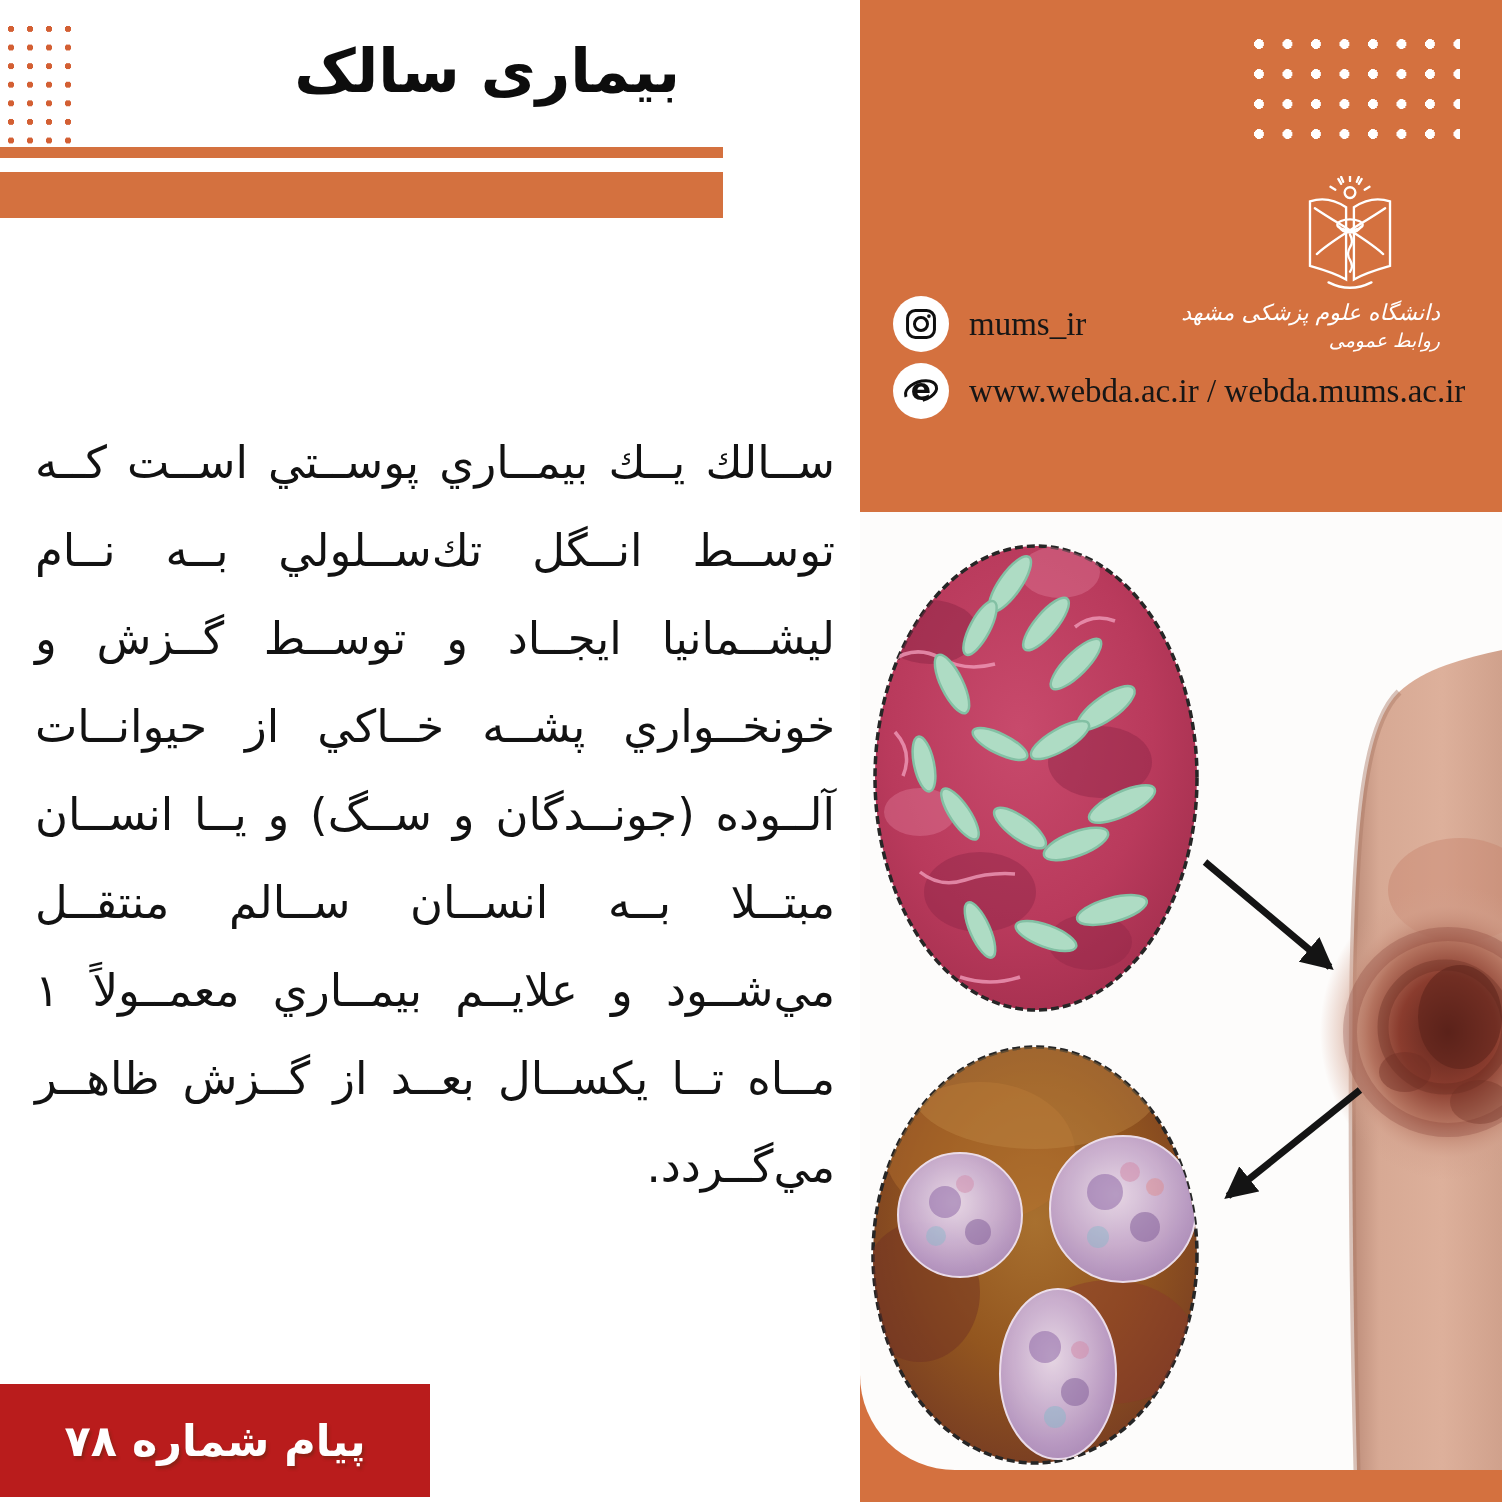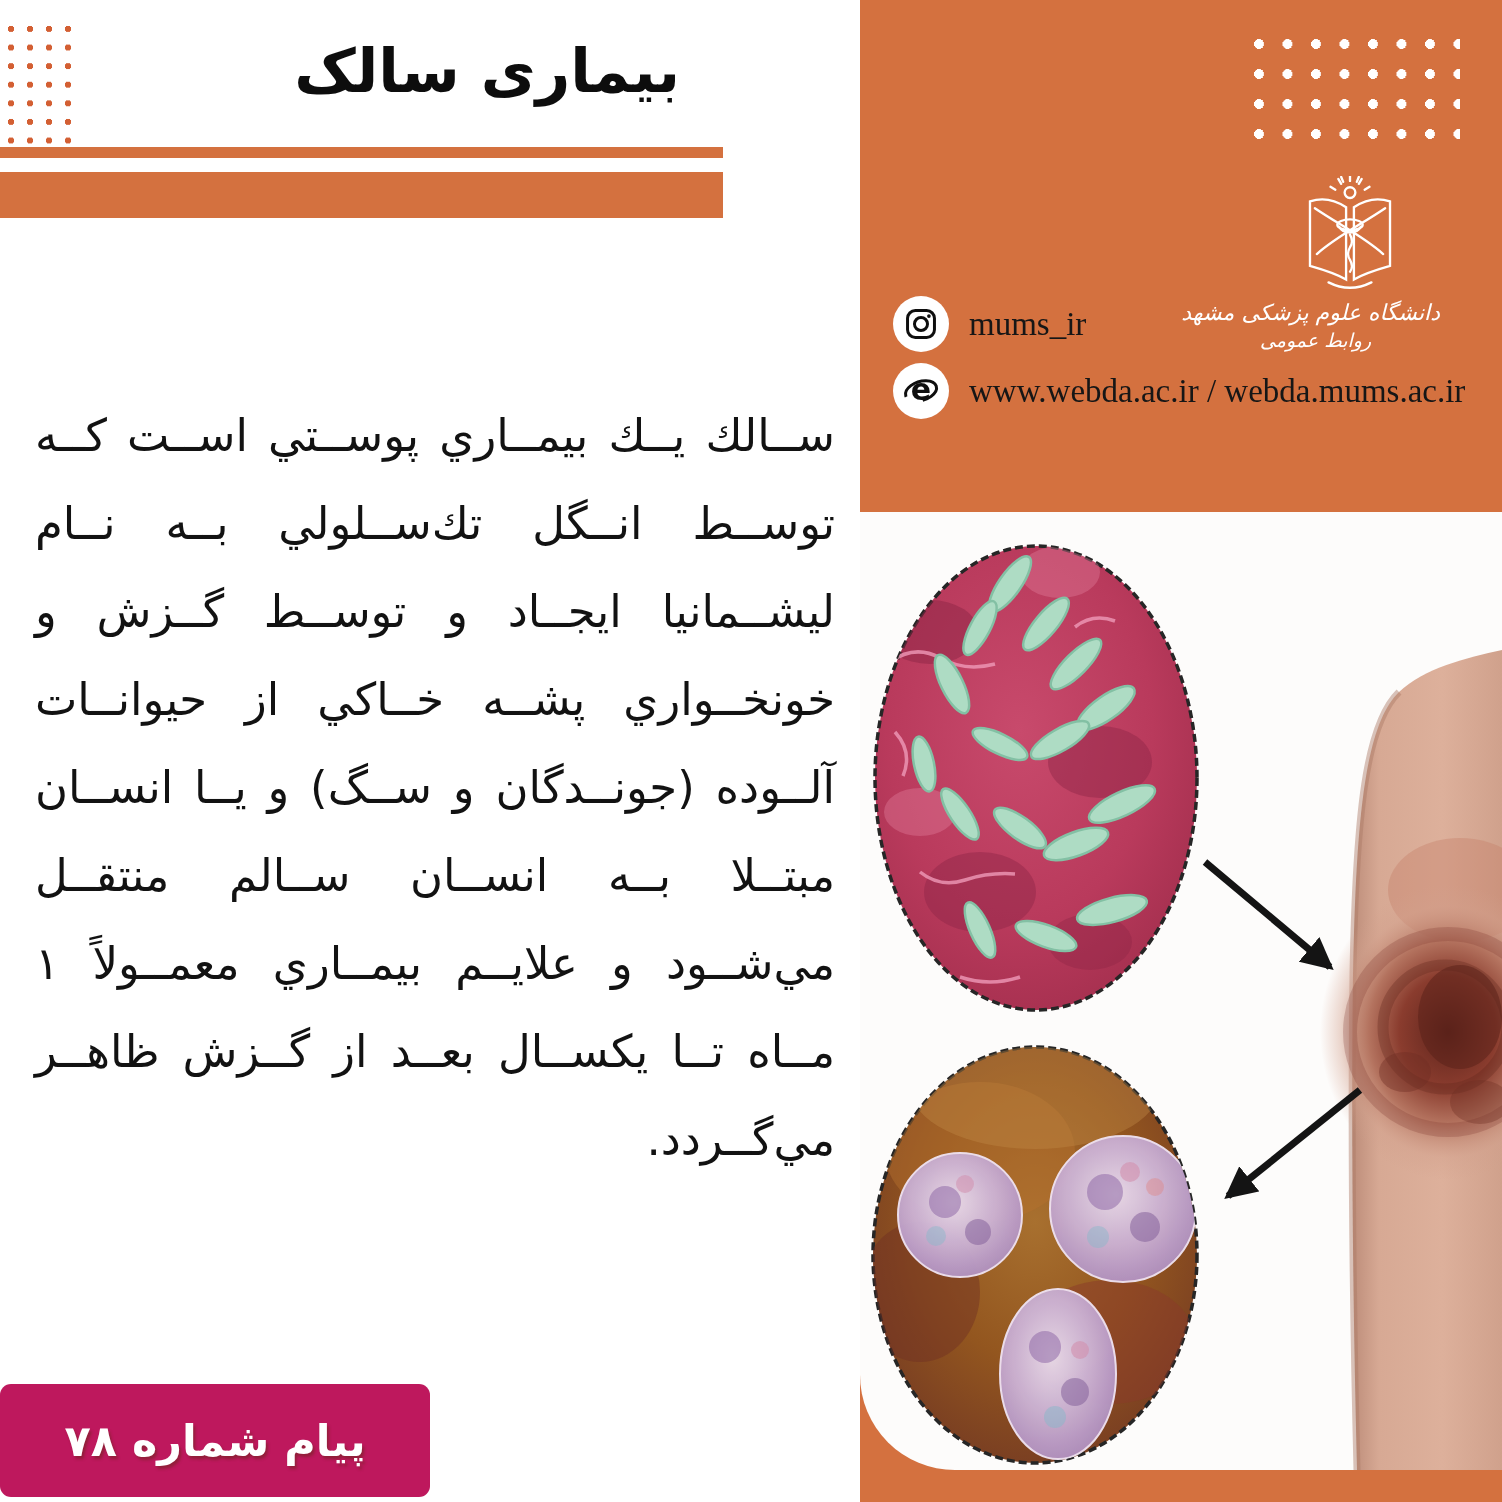--- a/index.html
+++ b/index.html
@@ -16,39 +16,38 @@
     background-size:19px 18.6px;
   }
   .poster-title{
     position:absolute;right:180px;top:36px;margin:0;
     font-size:60px;font-weight:700;color:#0d0d0d;direction:rtl;white-space:nowrap;
   }
   .bar{position:absolute;left:0;background:#d4713f;}
   .bar.thin{top:147px;width:723px;height:11px;}
   .bar.thick{top:172px;width:723px;height:46px;}
   .body-text{
-    position:absolute;left:35px;top:392px;width:800px;
+    position:absolute;left:35px;top:419px;width:800px;
     font-size:45px;line-height:88px;color:#121212;
     direction:rtl;text-align:justify;text-align-last:justify;
   }
   .badge{
     position:absolute;left:0;top:1384px;width:430px;height:113px;
-    background:#be185d;color:#ffffff;display:flex;align-items:center;justify-content:center;
+    background:#b91c1c;color:#ffffff;display:flex;align-items:center;justify-content:center;
     font-size:43px;font-weight:700;direction:rtl;
     text-shadow:2px 3px 3px rgba(90,40,15,.45);
-    border-radius:11px;
   }
   
   .right-panel{position:absolute;left:860px;top:0;width:642px;height:1502px;background:#d4713f;}
   .right-dots{
     position:absolute;left:394px;top:38px;width:206px;height:104px;
     background-image:radial-gradient(circle 5px at 5px 6px,#ffffff 97%,rgba(255,255,255,0) 100%);
     background-size:28.5px 30px;
   }
-  .logo-block{position:absolute;left:400px;top:176px;width:180px;text-align:left;color:#ffffff;}
+  .logo-block{position:absolute;left:400px;top:176px;width:180px;text-align:right;color:#ffffff;}
   .logo-block svg{display:block;margin:0 auto;}
   .uni-name{font-size:22px;direction:rtl;white-space:nowrap;font-style:italic;margin-top:2px;}
   .dept-name{font-size:19px;direction:rtl;white-space:nowrap;font-style:italic;margin-top:4px;}
   .social{position:absolute;left:33px;top:296px;}
   .social-row{display:flex;align-items:center;height:56px;margin-bottom:11px;}
   .icon-circle{
     width:56px;height:56px;border-radius:50%;background:#ffffff;flex:0 0 56px;
     display:flex;align-items:center;justify-content:center;
   }
   .social-label{

